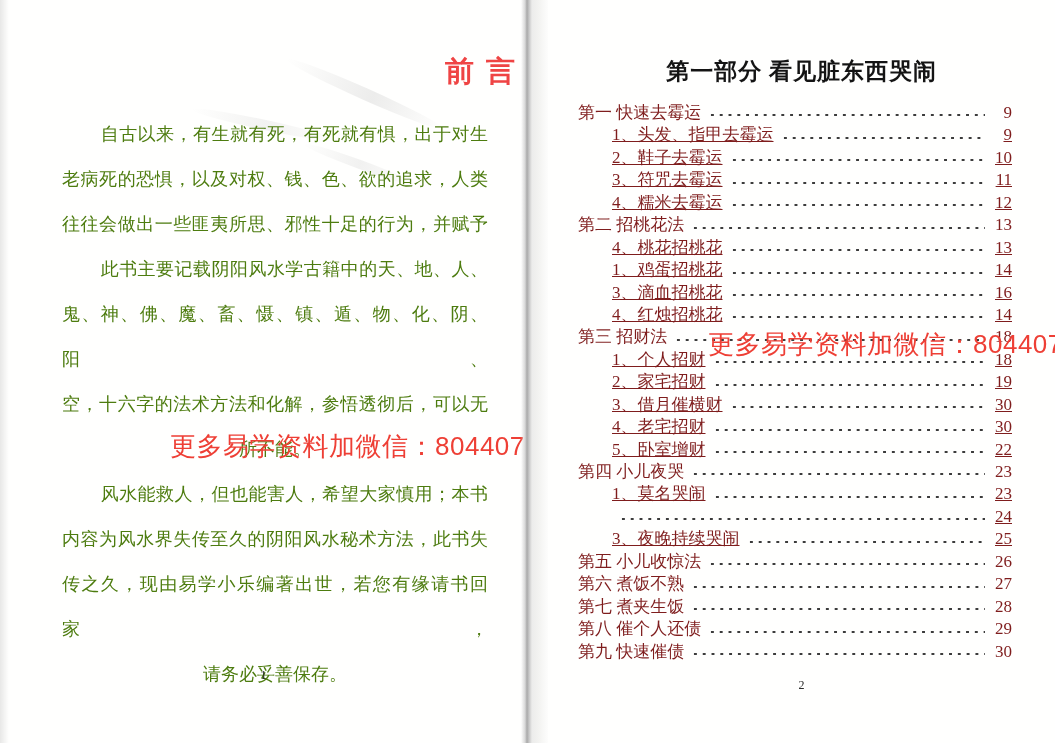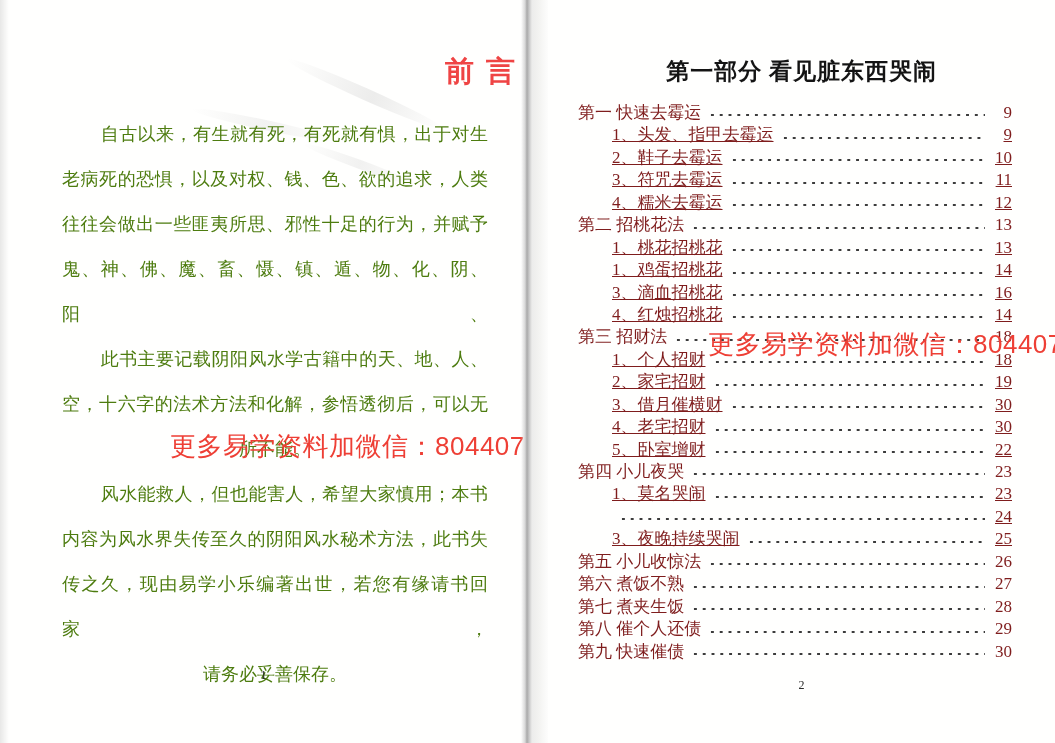--- a/index.html
+++ b/index.html
@@ -101,22 +101,22 @@
   <div class="smudge smudge-1"></div>
   <div class="smudge smudge-2"></div>
   <div class="smudge smudge-3"></div>
 
   <h1 class="preface-title">前言</h1>
 
   <div class="body-text">
     <div class="pline indent fill">自古以来，有生就有死，有死就有惧，出于对生</div>
     <div class="pline fill">老病死的恐惧，以及对权、钱、色、欲的追求，人类</div>
     <div class="pline fill">往往会做出一些匪夷所思、邪性十足的行为，并赋予</div>
+    <div class="pline indent fill">此书主要记载阴阳风水学古籍中的天、地、人、</div>
     <div class="pline fill">鬼、神、佛、魔、畜、慑、镇、遁、物、化、阴、阳、</div>
-    <div class="pline indent fill">此书主要记载阴阳风水学古籍中的天、地、人、</div>
     <div class="pline fill">空，十六字的法术方法和化解，参悟透彻后，可以无</div>
     <div class="pline">所不能。</div>
     <div class="pline indent fill">风水能救人，但也能害人，希望大家慎用；本书</div>
     <div class="pline fill">内容为风水界失传至久的阴阳风水秘术方法，此书失</div>
     <div class="pline fill">传之久，现由易学小乐编著出世，若您有缘请书回家，</div>
     <div class="pline">请务必妥善保存。</div>
   </div>
 
   <div class="watermark wm-left" style="color: rgb(238, 63, 53);">更多易学资料加微信：804407916</div>
   <div class="pagenum pagenum-left">1</div>
@@ -153,21 +153,21 @@
     <span class="toc-label">4、糯米去霉运</span>
     <span class="toc-dots"></span>
     <span class="toc-page">12</span>
   </div>
       <div class="toc-row">
     <span class="toc-label">第二 招桃花法</span>
     <span class="toc-dots"></span>
     <span class="toc-page">13</span>
   </div>
       <div class="toc-row sub">
-    <span class="toc-label">1、桃花招桃花</span>
+    <span class="toc-label">4、桃花招桃花</span>
     <span class="toc-dots"></span>
     <span class="toc-page">13</span>
   </div>
       <div class="toc-row sub">
     <span class="toc-label">1、鸡蛋招桃花</span>
     <span class="toc-dots"></span>
     <span class="toc-page">14</span>
   </div>
       <div class="toc-row sub">
     <span class="toc-label">3、滴血招桃花</span>

